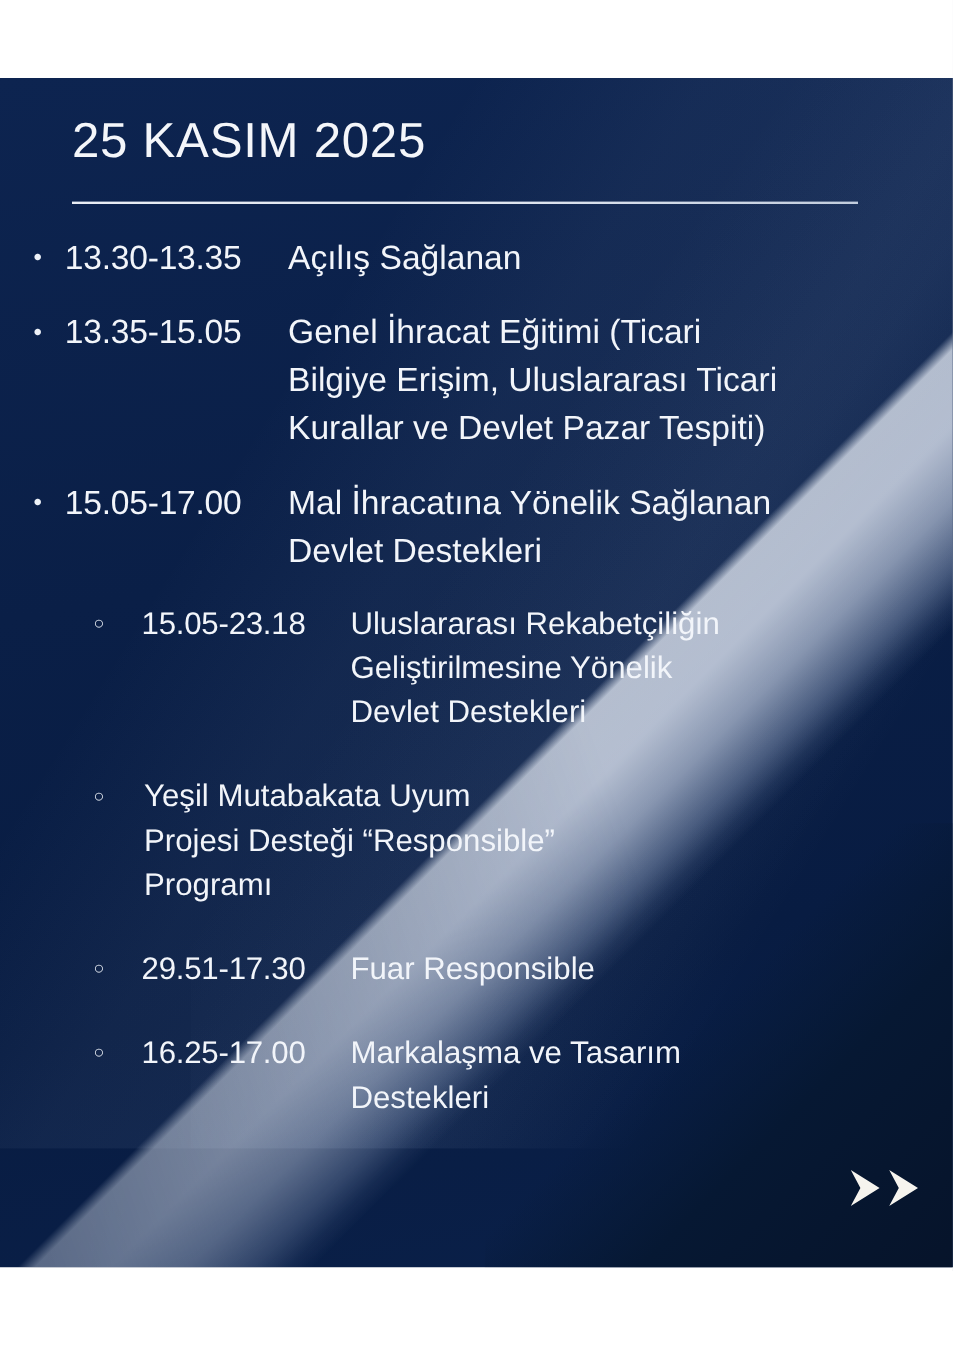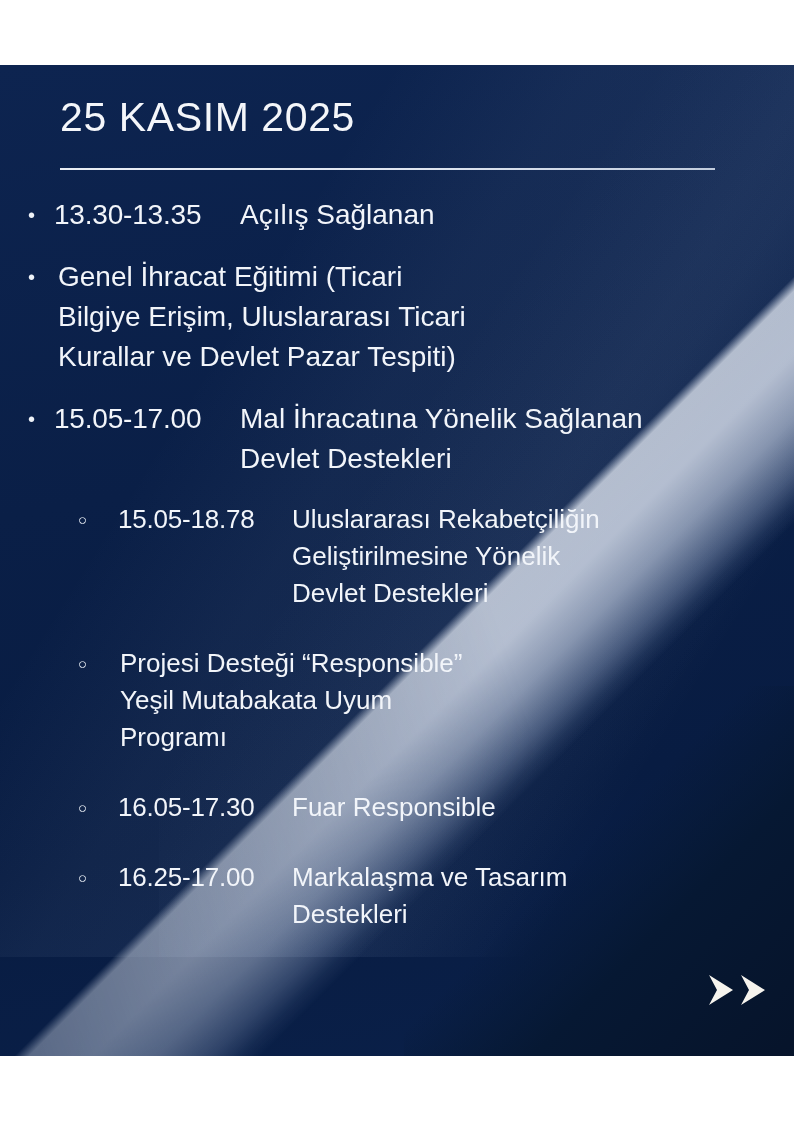--- a/index.html
+++ b/index.html
@@ -239,54 +239,55 @@
       <div class="list">
           <div class="item lvl1">
             <span class="marker">•</span>
             <span class="time">13.30-13.35</span>
             <span class="desc">
               <span class="line">Açılış Sağlanan</span>
             </span>
           </div>
           <div class="item lvl1">
             <span class="marker">•</span>
+            <span class="time">13.35-15.05</span>
             <span class="desc">
               <span class="line">Genel İhracat Eğitimi (Ticari</span>
               <span class="line">Bilgiye Erişim, Uluslararası Ticari</span>
               <span class="line">Kurallar ve Devlet Pazar Tespiti)</span>
             </span>
           </div>
           <div class="item lvl1">
             <span class="marker">•</span>
             <span class="time">15.05-17.00</span>
             <span class="desc">
               <span class="line">Mal İhracatına Yönelik Sağlanan</span>
               <span class="line">Devlet Destekleri</span>
             </span>
           </div>
           <div class="item lvl2">
             <span class="marker">○</span>
-            <span class="time">15.05-18.78</span>
+            <span class="time">15.05-23.18</span>
             <span class="desc">
               <span class="line">Uluslararası Rekabetçiliğin</span>
               <span class="line">Geliştirilmesine Yönelik</span>
               <span class="line">Devlet Destekleri</span>
             </span>
           </div>
           <div class="item lvl2">
             <span class="marker">○</span>
             <span class="desc">
+              <span class="line">Yeşil Mutabakata Uyum</span>
               <span class="line">Projesi Desteği “Responsible”</span>
-              <span class="line">Yeşil Mutabakata Uyum</span>
               <span class="line">Programı</span>
             </span>
           </div>
           <div class="item lvl2">
             <span class="marker">○</span>
-            <span class="time">16.05-17.30</span>
+            <span class="time">29.51-17.30</span>
             <span class="desc">
               <span class="line">Fuar Responsible</span>
             </span>
           </div>
           <div class="item lvl2">
             <span class="marker">○</span>
             <span class="time">16.25-17.00</span>
             <span class="desc">
               <span class="line">Markalaşma ve Tasarım</span>
               <span class="line">Destekleri</span>

